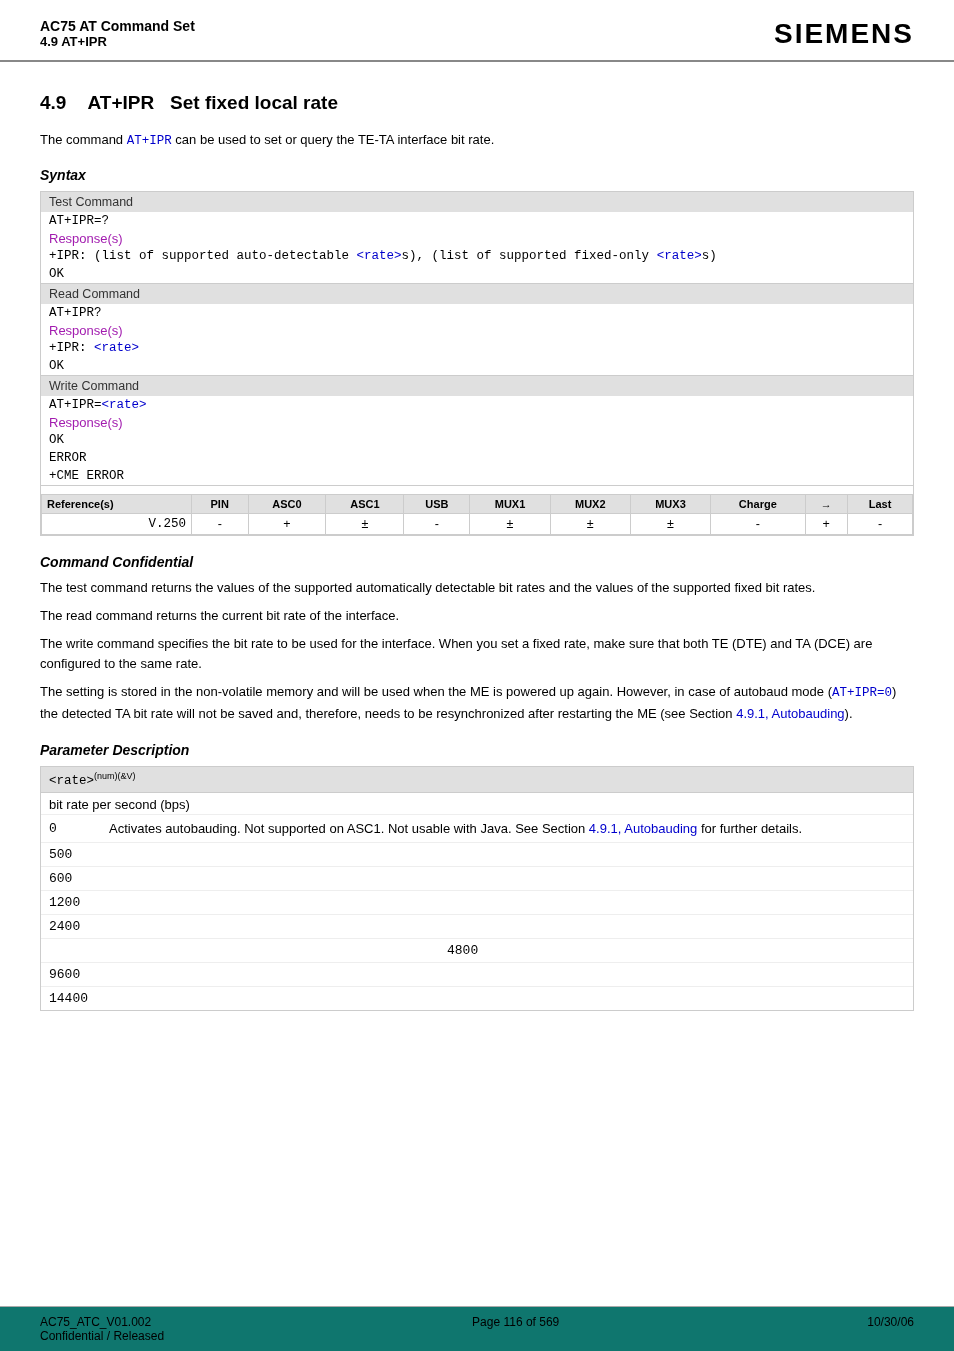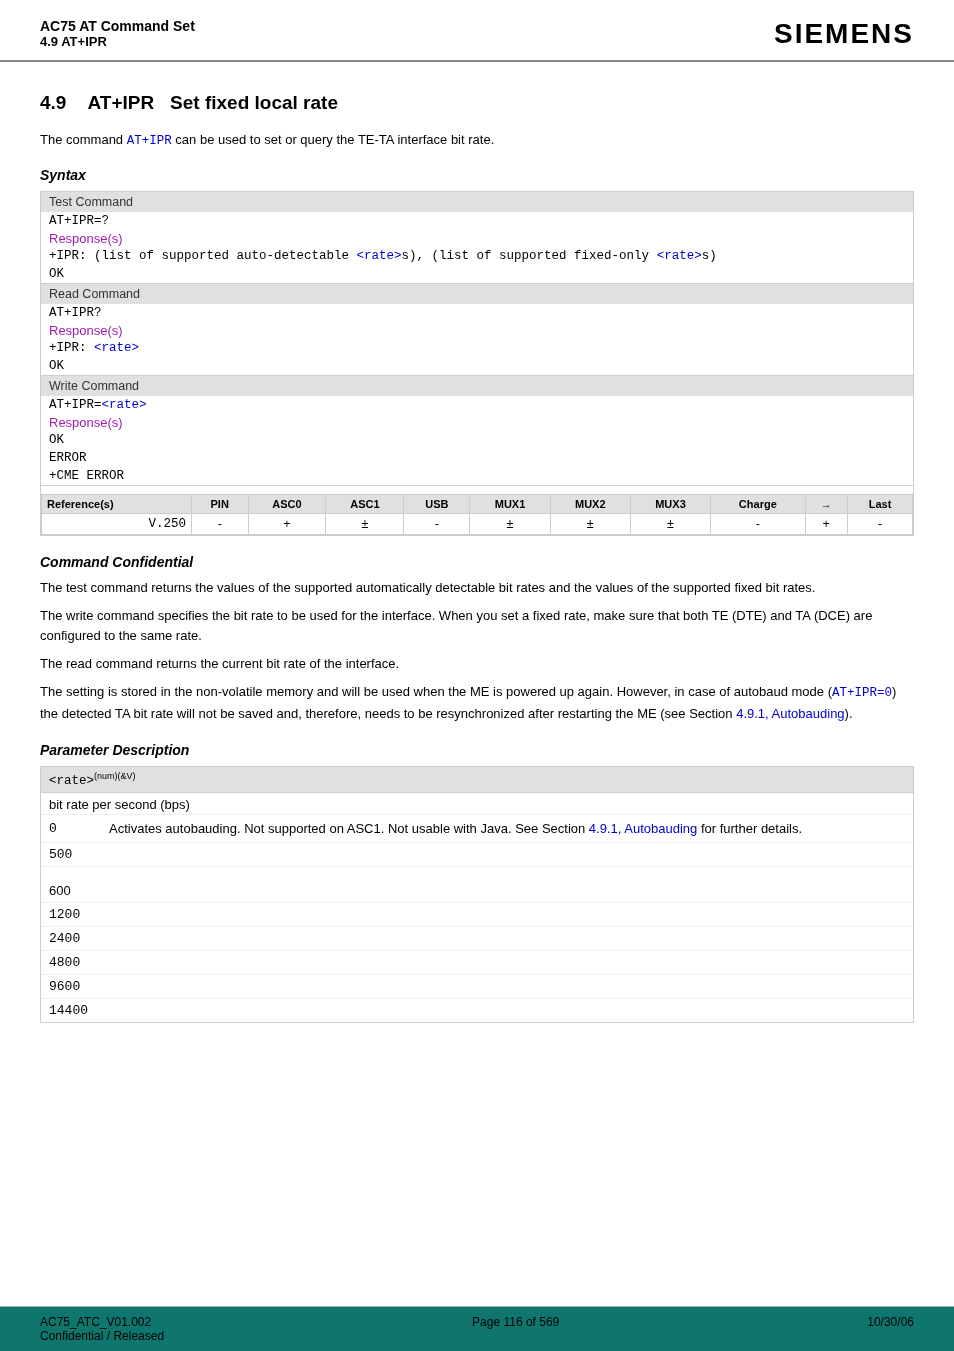--- a/index.html
+++ b/index.html
@@ -257,22 +257,22 @@
           <td>+</td>
           <td>-</td>
         </tr>
       </tbody>
         </table>
     </div>
   </div>
 
   <div class="sub-section-title">Command Confidential</div>
   <p class="body-para">The test command returns the values of the supported automatically detectable bit rates and the values of the supported fixed bit rates.</p>
+  <p class="body-para">The read command returns the current bit rate of the interface.</p>
   <p class="body-para">The write command specifies the bit rate to be used for the interface. When you set a fixed rate, make sure that both TE (DTE) and TA (DCE) are configured to the same rate.</p>
-  <p class="body-para">The read command returns the current bit rate of the interface.</p>
   <p class="body-para">The setting is stored in the non-volatile memory and will be used when the ME is powered up again. However, in case of autobaud mode (<code class="link-color">AT+IPR=0</code>) the detected TA bit rate will not be saved and, therefore, needs to be resynchronized after restarting the ME (see Section <span class="link-color">4.9.1, Autobauding</span>).</p>
 
   <div class="sub-section-title">Parameter Description</div>
   <div class="table-outer">
 
     <div style="background:#e0e0e0; border-bottom:1px solid #ccc; padding: 4px 8px; font-size:12.5px;">
       <code>&lt;rate&gt;</code><span class="superscript">(num)(&amp;V)</span>
     </div>
     <div style="padding: 4px 8px 2px 8px; font-size:13px; border-bottom: 1px solid #eee;">
       bit rate per second (bps)
@@ -281,32 +281,32 @@
     <div style="display:flex; padding: 4px 8px; font-size:13px; border-bottom:1px solid #eee; line-height:1.5;">
       <span style="min-width:60px; font-family:'Courier New',monospace;">0</span>
       <span>Activates autobauding. Not supported on ASC1. Not usable with Java. See Section <span class="link-color">4.9.1, Autobauding</span> for further details.</span>
     </div>
 
     <div style="display:flex; padding: 4px 8px; font-size:13px; border-bottom:1px solid #eee;">
       <span style="min-width:60px; font-family:'Courier New',monospace;">500</span>
     </div>
 
     <div style="display:flex; padding: 4px 8px; font-size:13px; border-bottom:1px solid #eee;">
-      <span style="min-width:60px; font-family:Liberation Sans, sans-serif;margin-top:12px;">600</span>
+      <span style="min-width:60px; font-family:Liberation Mono, monospace;">600</span>
     </div>
 
     <div style="display:flex; padding: 4px 8px; font-size:13px; border-bottom:1px solid #eee;">
       <span style="min-width:60px; font-family:'Courier New',monospace;">1200</span>
     </div>
 
     <div style="display:flex; padding: 4px 8px; font-size:13px; border-bottom:1px solid #eee;">
       <span style="min-width:60px; font-family:'Courier New',monospace;">2400</span>
     </div>
 
-    <div style="display:flex; padding: 4px 8px; font-size:13px; border-bottom:1px solid #eee;">
+    <div style="display:flex; padding: 4px 8px; font-size:13px; border-bottom:1px solid #eee;justify-content:center;">
       <span style="min-width:60px; font-family:'Courier New',monospace;">4800</span>
     </div>
 
     <div style="display:flex; padding: 4px 8px; font-size:13px; border-bottom:1px solid #eee;">
       <span style="min-width:60px; font-family:'Courier New',monospace;">9600</span>
     </div>
 
     <div style="display:flex; padding: 4px 8px; font-size:13px;">
       <span style="min-width:60px; font-family:'Courier New',monospace;">14400</span>
     </div>

